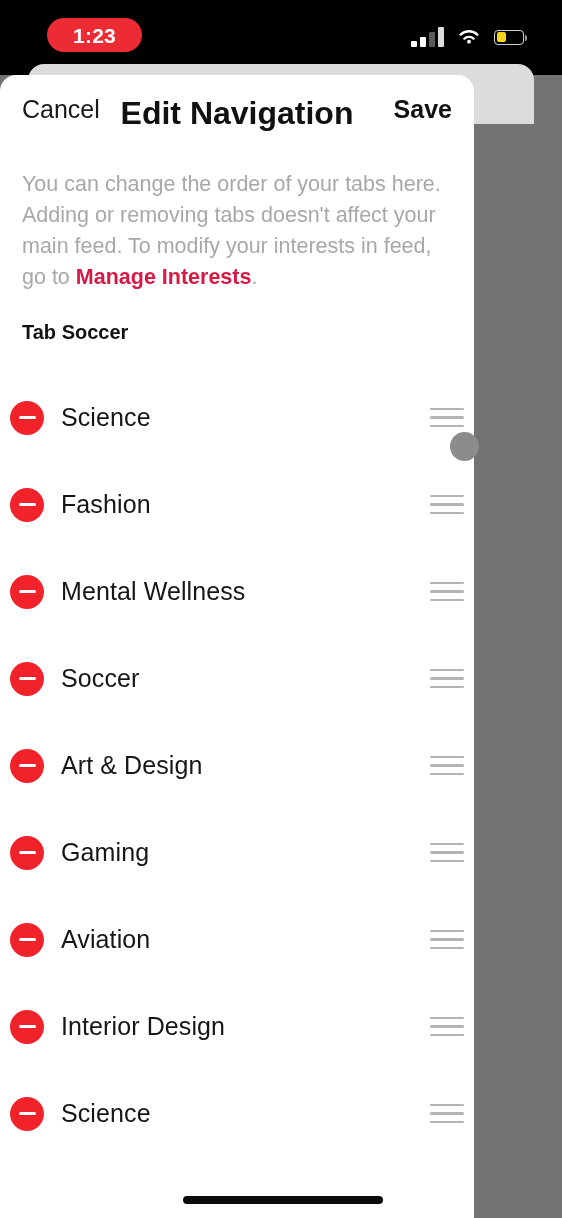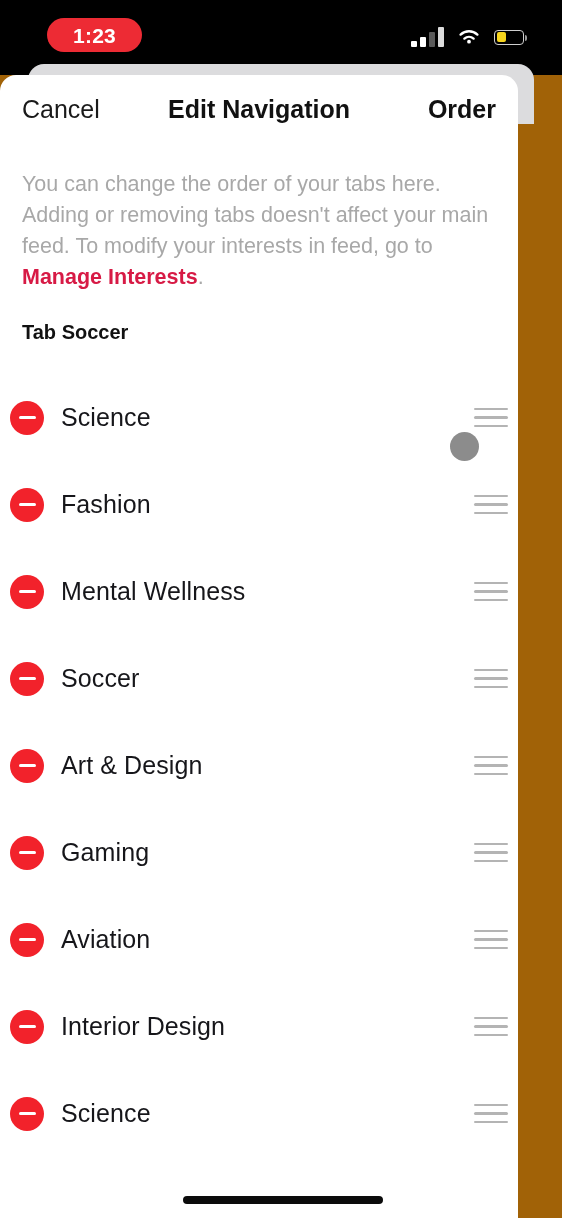--- a/index.html
+++ b/index.html
@@ -3,21 +3,21 @@
 <meta charset="utf-8">
 <style>
   * { margin:0; padding:0; box-sizing:border-box; }
   html, body {
     width:562px; height:1218px;
     background:#000;
     font-family:"Liberation Sans", sans-serif;
     -webkit-font-smoothing:antialiased;
     overflow:hidden;
   }
-  #screen { position:relative; width:562px; height:1218px; background:#a16207; overflow:hidden; }
+  #screen { position:relative; width:562px; height:1218px; background:#737373; overflow:hidden; }
 
   
   .statusbar { position:absolute; top:0; left:0; width:562px; height:75px; background:#000; }
   .time-pill {
     position:absolute; left:47px; top:18px;
     width:95px; height:34px; border-radius:17px;
     background:#ED2B34;
     display:flex; align-items:center; justify-content:center;
   }
   .time-pill span { color:#fff; font-size:21px; font-weight:600; letter-spacing:0.2px; line-height:1; }
@@ -37,35 +37,35 @@
   .battery { position:relative; width:30px; height:15px; border:1.8px solid #cfcfcf; border-radius:4px; }
   .battery .fill { position:absolute; left:1.5px; top:1.5px; bottom:1.5px; width:9px; background:#F7D51D; border-radius:2px; }
   .battery .cap { position:absolute; right:-4px; top:4px; width:2.5px; height:6px; background:#9a9a9a; border-radius:0 2px 2px 0; }
 
   
   .sheet-back {
     position:absolute; left:28px; top:64px; width:506px; height:60px;
     background:#dcdcde; border-radius:16px 16px 0 0;
   }
   .sheet {
-    position:absolute; left:0; top:75px; width:518px; height:1143px;
+    position:absolute; left:0; top:75px; width:474px; height:1143px;
     background:#fff; border-radius:16px 16px 0 0;
   }
 
   
   .nav-header { position:relative; height:72px; }
   .nav-cancel {
     position:absolute; left:22px; top:22px;
     font-size:25px; color:#1a1a1a; font-weight:400; line-height:1;
     background:none; border:none; cursor:pointer;
     font-family:"Liberation Sans", sans-serif;
   }
   .nav-title {
     position:absolute; left:0; right:0; top:22px; text-align:center;
-    font-size:25px; font-weight:700; color:#111; line-height:1;
+    font-size:32px; font-weight:700; color:#111; line-height:1;
   }
   .nav-save {
     position:absolute; right:22px; top:22px;
     font-size:25px; color:#111; font-weight:700; line-height:1;
     background:none; border:none; cursor:pointer;
     font-family:"Liberation Sans", sans-serif;
   }
 
   
   .description {
@@ -153,21 +153,21 @@
     </div>
   </div>
 
   <div class="sheet-back"></div>
 
   <div class="sheet">
 
     <div class="nav-header">
       <button class="nav-cancel">Cancel</button>
       <div class="nav-title">Edit Navigation</div>
-      <button class="nav-save">Order</button>
+      <button class="nav-save">Save</button>
     </div>
 
     <p class="description"><span>You can change the order of your tabs here. Adding or removing tabs doesn't affect your main feed. To modify your interests in feed, go to </span><span class="link">Manage Interests</span><span class="period">.</span></p>
 
     <div class="section-title">Tab Soccer</div>
 
     <div class="tab-list">
 
       <div class="tab-row">
         <button class="remove-btn">

